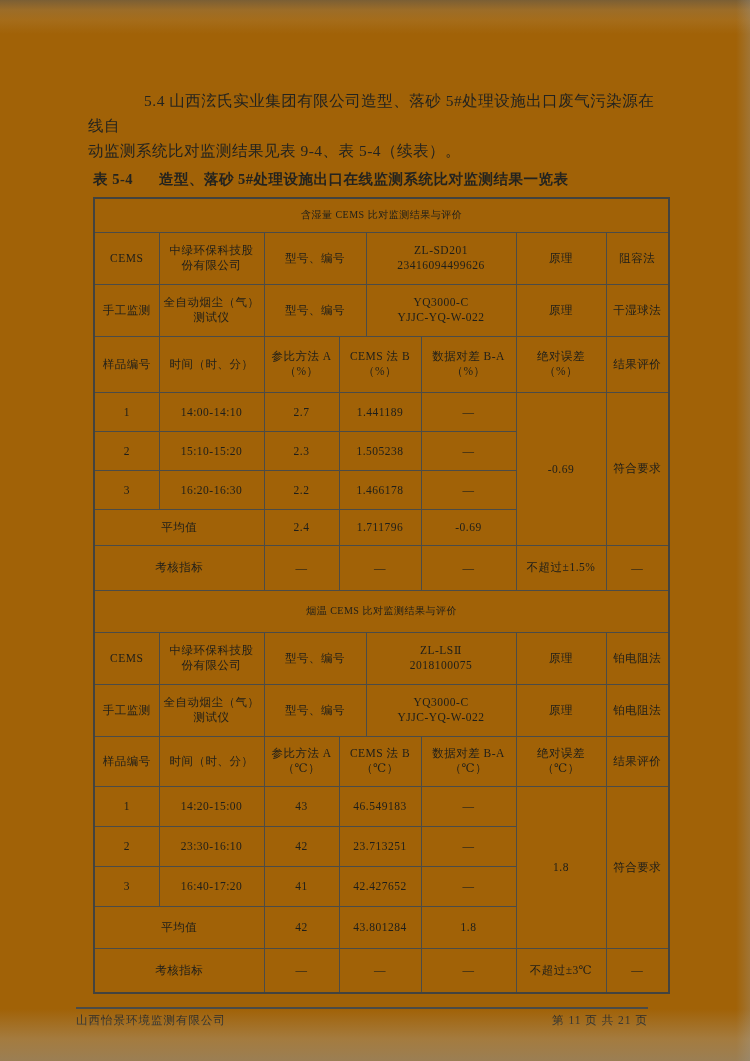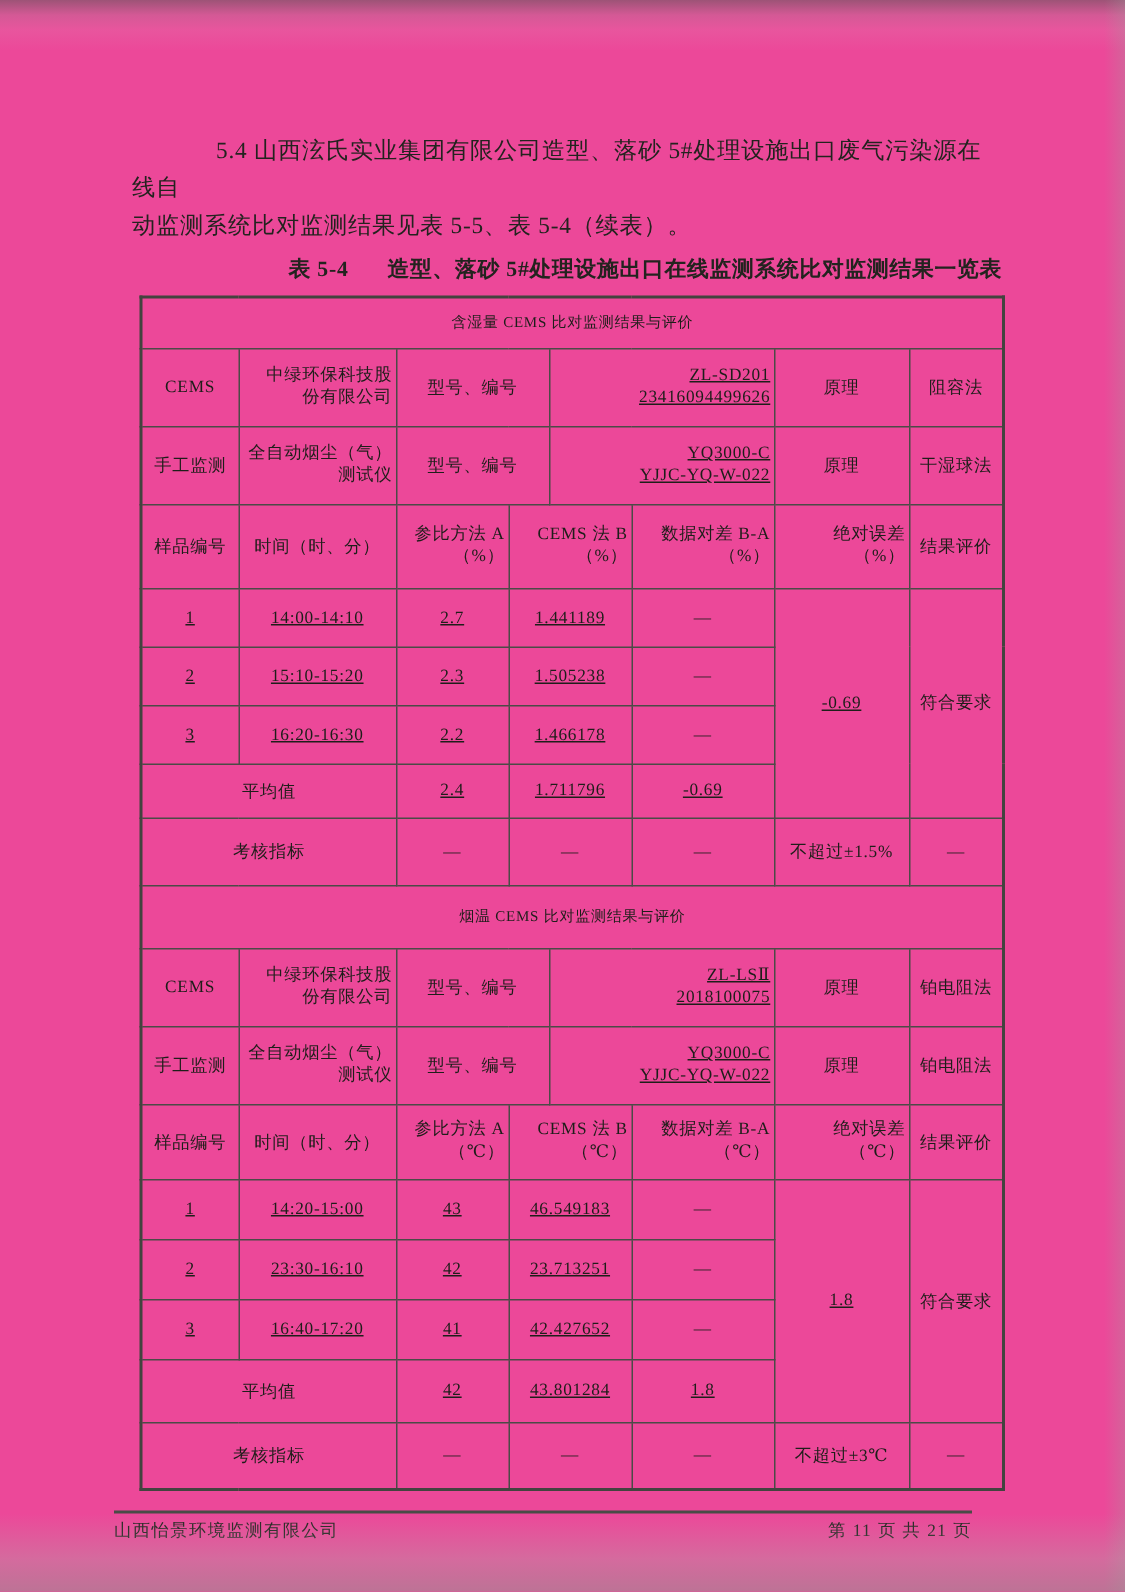--- a/index.html
+++ b/index.html
@@ -4,21 +4,21 @@
 <style>
   html,body{margin:0;padding:0;}
   body{
     background:#9a9a97;
     font-family:"Liberation Serif","DejaVu Serif",serif;
   }
   .scan{
     position:relative;
     width:750px;height:1061px;
     margin:0 auto;
-    background:#ec4899;
+    background:#a16207;
     color:#23231f;
     overflow:hidden;
   }
   
   .scan::before{
     content:"";position:absolute;left:0;top:0;right:0;height:34px;z-index:3;
     background:linear-gradient(180deg,rgba(92,92,90,.55) 0px,rgba(140,140,138,.25) 10px,rgba(200,200,198,.10) 20px,rgba(244,244,241,0) 34px);
     pointer-events:none;
   }
   .scan::after{
@@ -32,71 +32,71 @@
     pointer-events:none;
   }
   .content{
     position:relative;z-index:2;
     padding:88px 82px 0 88px;
   }
   .intro{font-size:15.5px;line-height:25px;letter-spacing:.5px;}
   .intro .l1{text-indent:56px;}
   .caption{
     width:575px;margin:7px 0 8px 5px;
-    text-align:right;font-weight:bold;font-size:14.5px;letter-spacing:.5px;
+    text-align:left;font-weight:bold;font-size:14.5px;letter-spacing:.5px;
   }
   .caption .cap-no{margin-right:26px;}
   table.cmp{
     margin-left:5px;
     width:575px;
     border-collapse:collapse;
     table-layout:fixed;
     font-size:11.5px;
     color:#1e1e1a;
     border:2px solid #43433f;
   }
   table.cmp td{
     border:1px solid #4b4b47;
     text-align:center;vertical-align:middle;
     padding:1px 2px;
     letter-spacing:.5px;
     overflow:hidden;
   }
   .sec-title{font-size:10px;letter-spacing:1px;}
-  .two-line span{display:block;line-height:15px;text-align:right;}
+  .two-line span{display:block;line-height:15px;}
   .r-title1{height:34px;}
   .r-title2{height:42px;}
   .r-dev{height:52px;}
   .r-head{height:56px;}
   .r-head2{height:50px;}
   .r-data{height:39px;}
   .r-data2{height:40px;}
   .r-avg{height:36px;}
   .r-avg2{height:42px;}
   .r-assess{height:45px;padding-left:47px;}
-  .num{font-family:"Liberation Serif","DejaVu Serif",serif;text-decoration:underline;}
+  .num{font-family:"Liberation Serif","DejaVu Serif",serif;}
   .footer{
     margin:13px 0 0 -12px;
     width:572px;
     border-top:2px solid #4b4b47;
     padding-top:4px;
     display:flex;justify-content:space-between;align-items:flex-start;
     font-size:11.5px;letter-spacing:1px;
   }
 </style>
 </head>
 <body>
 
 <div class="scan">
   <div class="edge-right"></div>
   <div class="content">
 
     <div class="intro">
       <div class="l1">5.4 山西泫氏实业集团有限公司造型、落砂 5#处理设施出口废气污染源在线自</div>
-      <div class="l2">动监测系统比对监测结果见表 5-5、表 5-4（续表）。</div>
+      <div class="l2">动监测系统比对监测结果见表 9-4、表 5-4（续表）。</div>
     </div>
 
     <div class="caption">
       <span class="cap-no">表 5-4</span><span>造型、落砂 5#处理设施出口在线监测系统比对监测结果一览表</span>
     </div>
 
     <table class="cmp">
       <colgroup>
         <col style="width:65px">
           <col style="width:105px">

